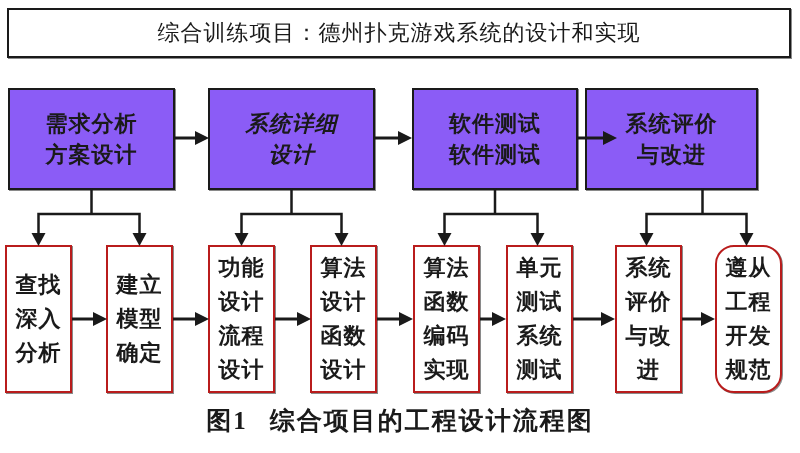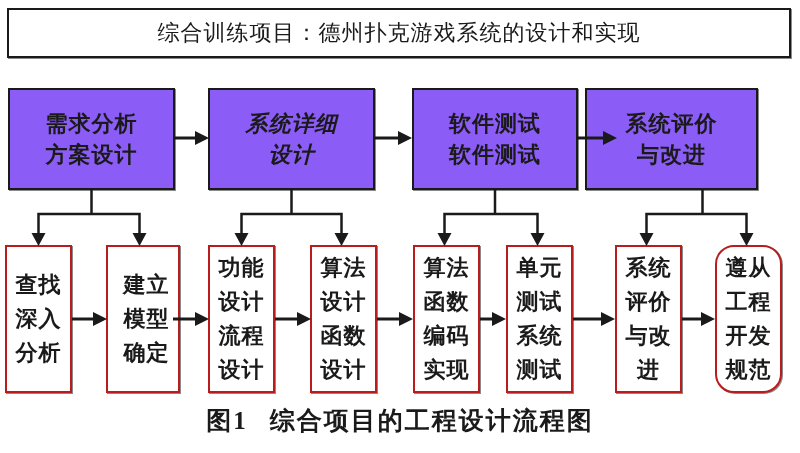--- a/index.html
+++ b/index.html
@@ -67,21 +67,21 @@
   <div class="stage" style="left:585px;width:169px;">
     <span>系统评价</span>
     <span>与改进</span>
   </div>
 
   <div class="task" style="left:5px;width:63px;">
     <span>查找</span>
     <span>深入</span>
     <span>分析</span>
   </div>
-  <div class="task" style="left:106px;width:63px;padding-left:7px;">
+  <div class="task" style="left:106px;width:63px;">
     <span>建立</span>
     <span>模型</span>
     <span>确定</span>
   </div>
   <div class="task" style="left:208px;width:63px;">
     <span>功能</span>
     <span>设计</span>
     <span>流程</span>
     <span>设计</span>
   </div>

